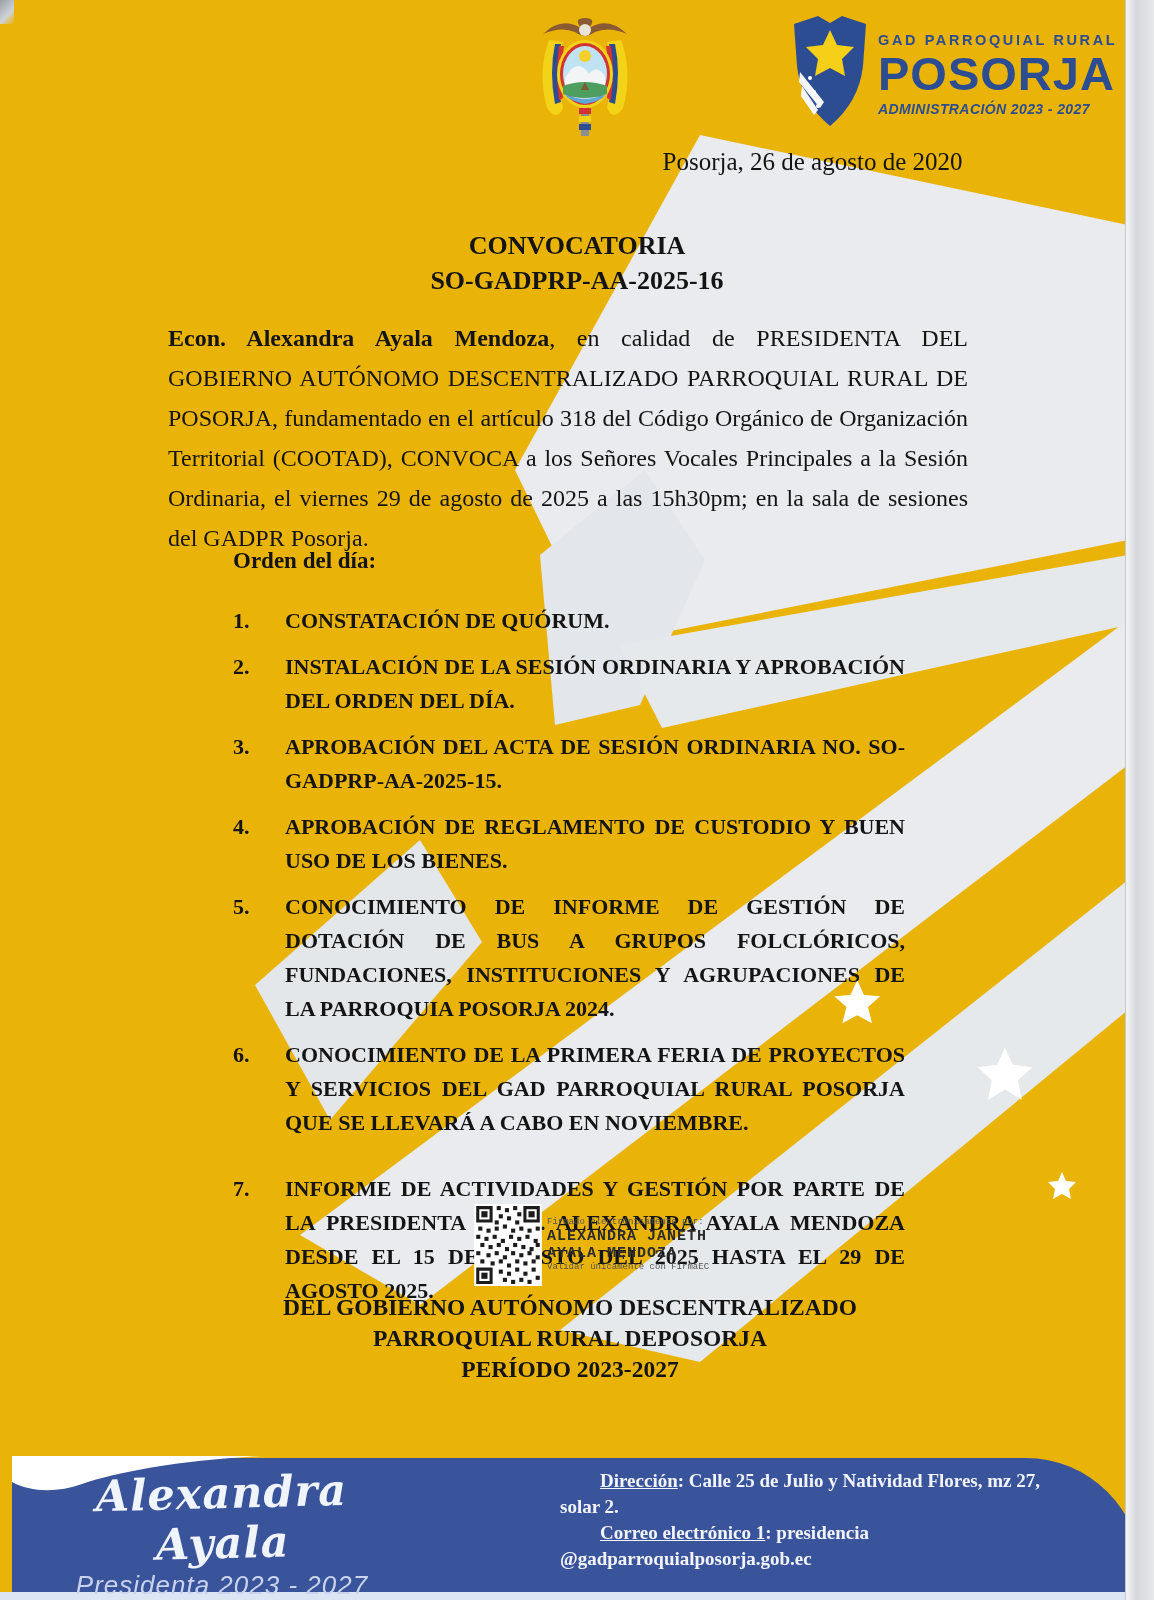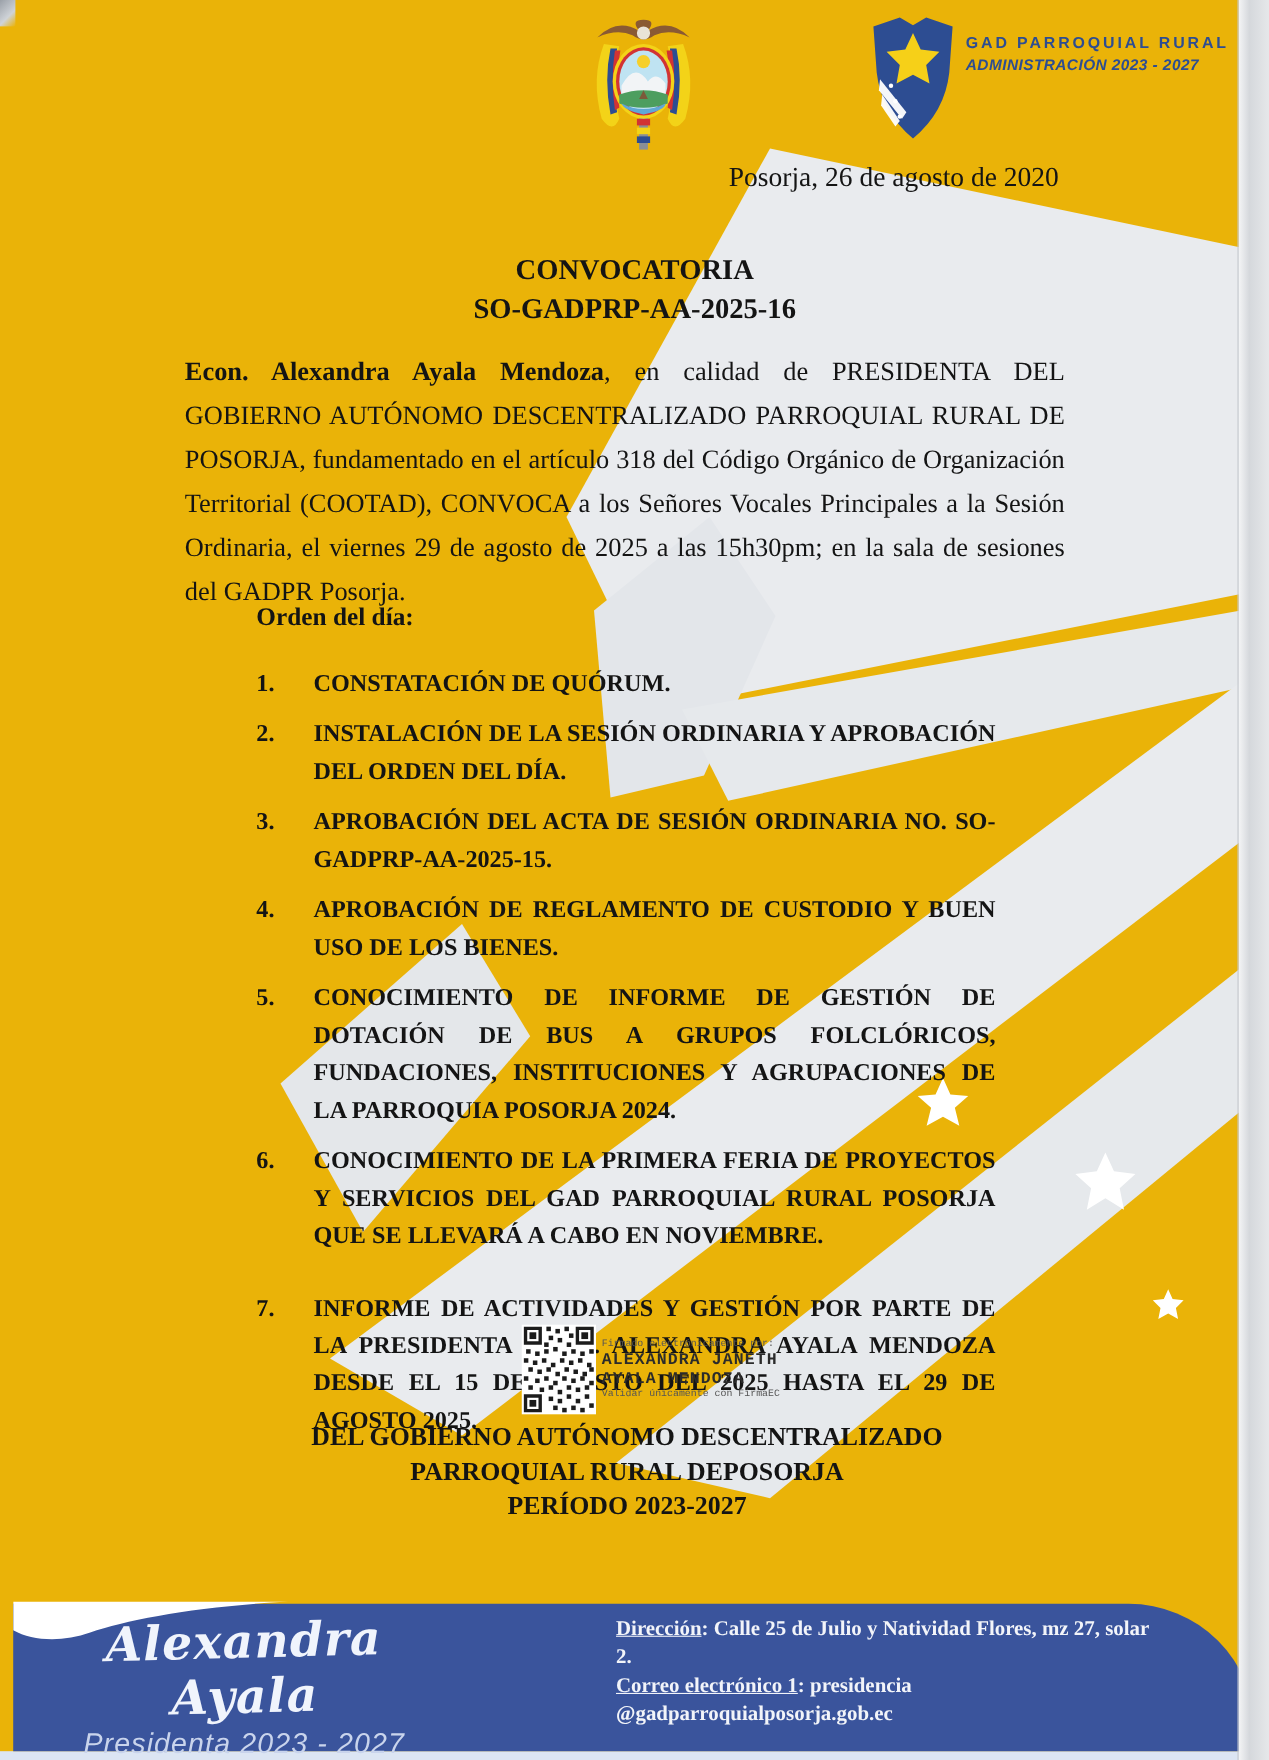--- a/index.html
+++ b/index.html
@@ -63,21 +63,21 @@
   .sig-script{
     font-family:"DejaVu Serif",serif;font-style:italic;font-weight:bold;
     font-size:43px;line-height:50px;transform:rotate(-1.5deg);letter-spacing:1px;
     color:#f0f4fc;
   }
   .sig-role{font-size:26px;color:#c9d4ec;letter-spacing:1px;margin-top:2px;font-style:italic;}
   .footer-contact{
     position:absolute;left:548px;top:10px;width:486px;
     color:#f2f4f9;font-weight:bold;font-size:19px;line-height:26px;
   }
-  .footer-contact .lbl{text-decoration:underline;}
+  .footer-contact .lbl{text-decoration:underline;margin-left:40px;}
   .bottom-strip{position:absolute;left:0;top:1592px;width:1154px;height:8px;background:#dce5f3;z-index:1;}
 </style>
 </head>
 <body>
 
 <div class="page">
 
   <svg class="watermark" viewBox="0 0 1154 1600" aria-hidden="true">
     <g fill="#e9ebee">
       <polygon points="700,135 1128,225 1128,540 600,645 515,470"></polygon>
@@ -134,20 +134,21 @@
         <g fill="#ffffff">
           <path d="M10,58 L34,88 L30,94 L9,68 Z" opacity="0.95"></path>
           <path d="M12,72 L28,96 L24,101 L11,82 Z" opacity="0.95"></path>
           <circle cx="20" cy="64" r="2"></circle>
           <circle cx="24" cy="78" r="2"></circle>
           <circle cx="28" cy="92" r="2"></circle>
         </g>
       </svg>
       <div class="logo-text">
         <div class="logo-line1">GAD PARROQUIAL RURAL</div>
+        <div class="logo-name">POSORJA</div>
         <div class="logo-line3">ADMINISTRACIÓN 2023 - 2027</div>
       </div>
     </div>
 
     <div class="date-line">Posorja, 26 de agosto de 2020</div>
 
     <div class="doc-title">
       <div>CONVOCATORIA</div>
       <div>SO-GADPRP-AA-2025-16</div>
     </div>

